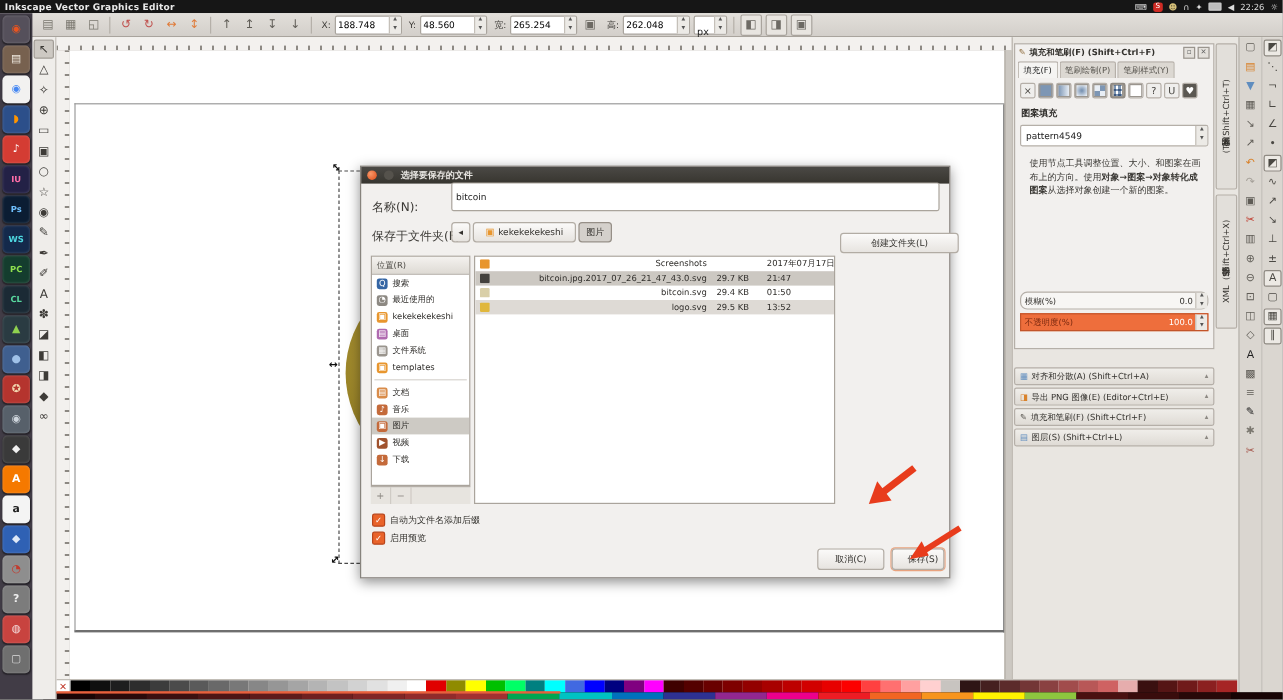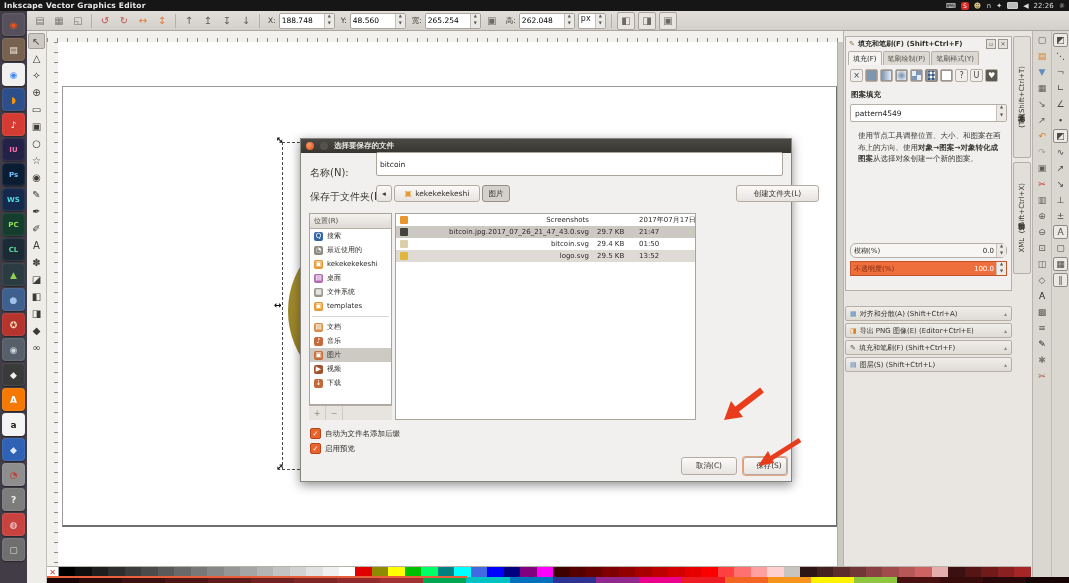--- a/index.html
+++ b/index.html
@@ -214,21 +214,21 @@
     <span class="tbtn">▣</span>
     <span class="tlabel">高:</span>
     <span class="tfield">
       <input value="262.048" style="">
       <span class="spin">
           <i>▲</i>
           <i>▼</i>
         </span>
     </span>
     <span class="tfield" style="width:26px;">
-      <span style="flex:1;padding:0 2px;">px</span>
+      <span style="flex:1;padding:8px 2px;">px</span>
       <span class="spin">
           <i>▲</i>
           <i>▼</i>
         </span>
     </span>
     <span class="tsep"></span>
     <span id="tb-toggles" style="display:flex;gap:3px;">
         <span class="tbtn" style="border: 1px solid rgb(169, 164, 157); background: rgb(232, 229, 224);">◧</span>
         <span class="tbtn" style="border: 1px solid rgb(169, 164, 157); background: rgb(232, 229, 224);">◨</span>
         <span class="tbtn" style="border: 1px solid rgb(169, 164, 157); background: rgb(232, 229, 224);">▣</span>
@@ -303,21 +303,21 @@
     <div class="abs field" style="left:75px;top:13px;width:407px;height:24px;">
       <span>bitcoin</span>
     </div>
     <div class="abs dlg-label" style="left:9px;top:51px;">保存于文件夹(F):</div>
     <div class="abs btn" style="left:75px;top:46px;width:16px;height:17px;">◂</div>
     <div class="abs btn" style="left:93px;top:46px;width:86px;height:17px;">
       <span class="crumb-icon">▣</span>
       <span>kekekekekeshi</span>
     </div>
     <div class="abs btn pressed" style="left:181px;top:46px;width:28px;height:17px;">图片</div>
-    <div class="abs btn" style="left:399px;top:46px;width:83px;height:17px;margin-left:36px;">创建文件夹(L)</div>
+    <div class="abs btn" style="left:399px;top:55px;width:99px;height:17px;">创建文件夹(L)</div>
 
     <div class="abs pane" style="left:8px;top:74px;width:83px;height:192px;">
       <div class="pane-head">位置(R)</div>
       <div id="places-list">
           <div class="place">
             <span class="pi" style="background: rgb(52, 101, 164);">Q</span>
             <span>搜索</span>
           </div>
           <div class="place">
             <span class="pi" style="background: rgb(141, 137, 131);">◔</span>

